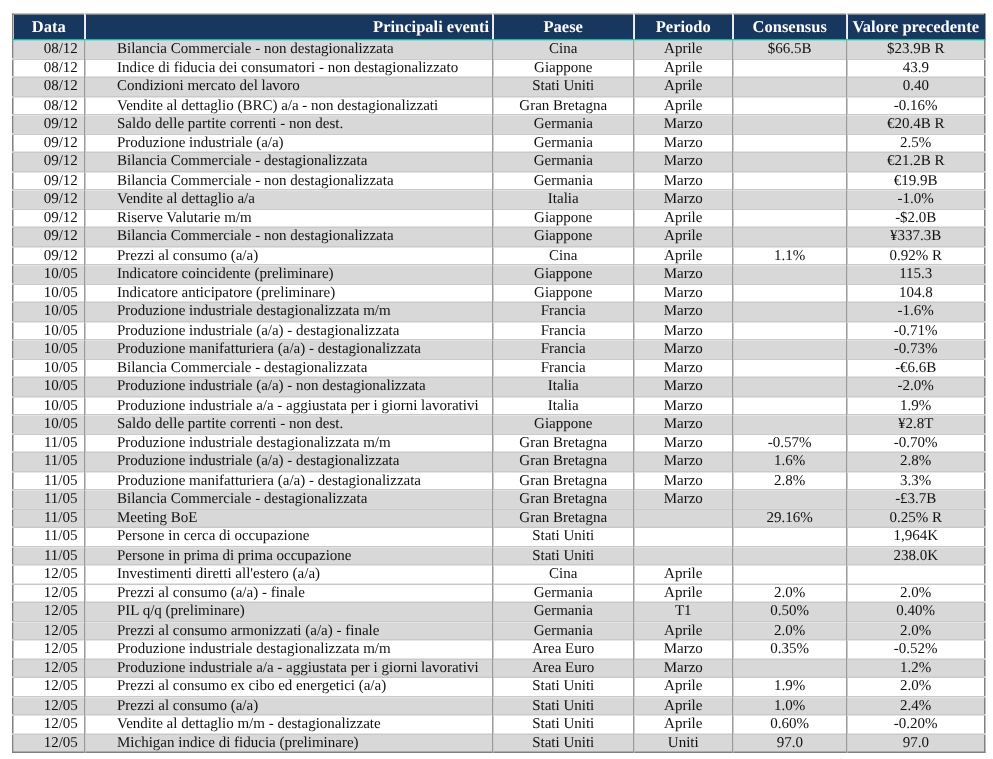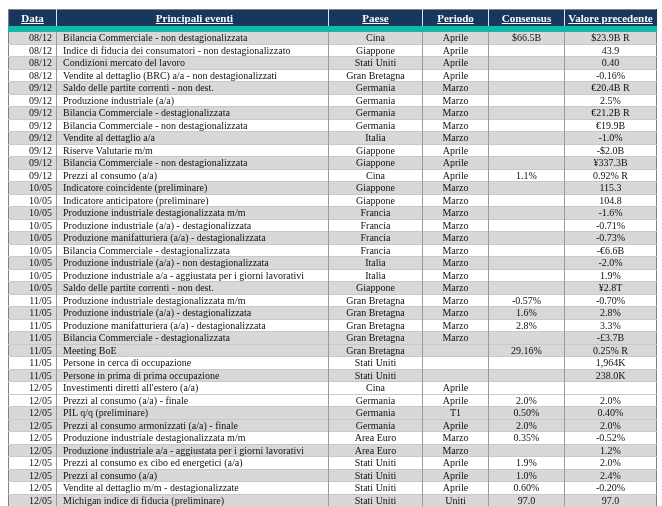--- a/index.html
+++ b/index.html
@@ -31,43 +31,42 @@
   col.c-valore{width:92px;}
   thead th{
     background:var(--header-bg);
     color:var(--header-text);
     font-size:11px;
     font-weight:bold;
     height:16px;
     padding:0 2px;
     text-align:center;
     border-right:1px solid #dfe4ec;
-    border-bottom:6px solid #14b8a6;
+    border-bottom:1px solid #14b8a6;
     white-space:nowrap;
     overflow:hidden;
-    text-decoration:underline;
   }
   thead th:last-child{border-right:1px solid var(--header-bg);}
-  thead th.h-evento{text-align:center;padding-left:6px;}
+  thead th.h-evento{text-align:right;padding-left:6px;}
   tbody td{
     font-size:10px;
     color:#111;
     height:11.5px;
     line-height:11.5px;
     padding:0 3px;
     text-align:center;
     background:var(--row-white);
     border-left:1px solid var(--grid-v);
     border-top:1px solid var(--grid-h);
     white-space:nowrap;
     overflow:hidden;
   }
   tbody tr td:first-child{border-left:none;padding-left:19px;}
   tbody tr:first-child td{border-top:none;}
-  tbody td.cell-evento{text-align:left;padding-left:6px;}
+  tbody td.cell-evento{text-align:left;padding-left:21px;}
   tbody tr.shaded td{background:var(--row-shaded);}
 </style>
 </head>
 <body>
 
 <table class="events">
   <colgroup>
     <col class="c-data">
       <col class="c-evento">
       <col class="c-paese">

